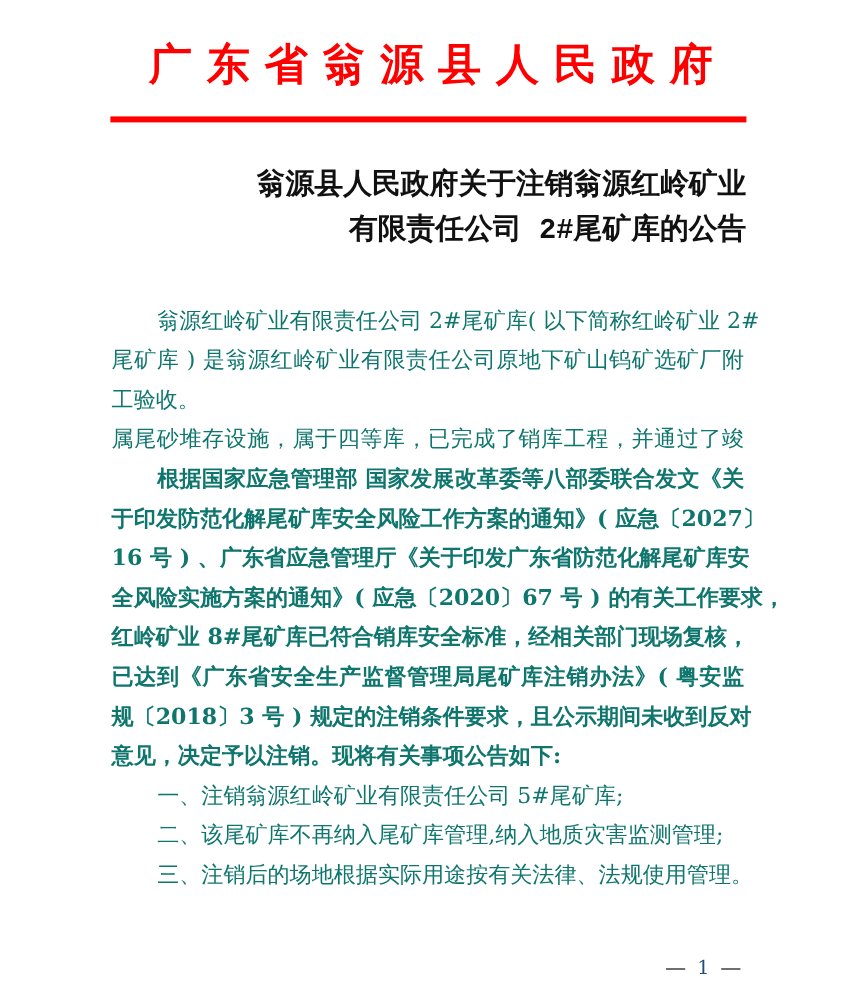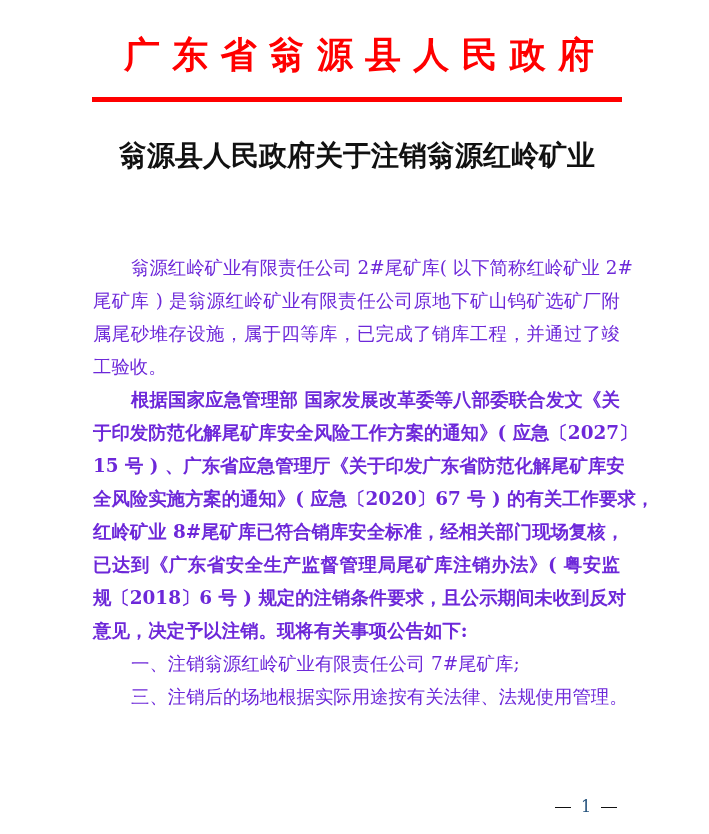--- a/index.html
+++ b/index.html
@@ -46,38 +46,38 @@
       left: 92px;
       top: 97px;
       width: 530px;
       height: 5px;
       background: #ff0000;
     }
     .title {
       position: absolute;
       left: 92px;
       width: 530px;
-      text-align: center;
+      text-align: right;
       font-weight: bold;
-      font-size: 28px;
+      font-size: 24px;
       line-height: 30px;
       color: #111111;
-      font-family: Liberation Sans, sans-serif;
+      font-family: Liberation Mono, monospace;
       letter-spacing: 0px;
       white-space: nowrap;
     }
     .title.l1 { top: 141px; }
     .title.l2 { top: 178px; }
     .body-text {
       position: absolute;
       left: 93px;
       width: 527px;
       font-size: 18.4px;
       line-height: 33px;
-      color: #6d28d9;
+      color: #0f766e;
       font-family: "DejaVu Serif", "Liberation Serif", serif;
     }
     .line {
       display: block;
       height: 33px;
       white-space: nowrap;
       text-align: justify;
       text-align-last: justify;
     }
     .line.last {
@@ -125,41 +125,43 @@
     <span>县</span>
     <span>人</span>
     <span>民</span>
     <span>政</span>
     <span>府</span>
   </div>
 
   <div class="red-rule"></div>
 
   <div class="title l1">翁源县人民政府关于注销翁源红岭矿业</div>
+  <div class="title l2">有限责任公司 2#尾矿库的公告</div>
 
   <div class="body-text" style="top:251px;">
     <span class="line indent">翁源红岭矿业有限责任公司 2#尾矿库( 以下简称红岭矿业 2#</span>
     <span class="line">尾矿库 ) 是翁源红岭矿业有限责任公司原地下矿山钨矿选矿厂附</span>
+    <span class="line last">工验收。</span>
     <span class="line">属尾砂堆存设施，属于四等库，已完成了销库工程，并通过了竣</span>
-    <span class="line last">工验收。</span>
   </div>
 
   <div class="body-text" style="top:383px;font-weight:bold;">
     <span class="line indent">根据国家应急管理部 国家发展改革委等八部委联合发文《关</span>
     <span class="line">于印发防范化解尾矿库安全风险工作方案的通知》( 应急〔2027〕</span>
-    <span class="line">15 号 ) 、广东省应急管理厅《关于印发广东省防范化解尾矿库安</span>
+    <span class="line">16 号 ) 、广东省应急管理厅《关于印发广东省防范化解尾矿库安</span>
     <span class="line">全风险实施方案的通知》( 应急〔2020〕67 号 ) 的有关工作要求，</span>
     <span class="line">红岭矿业 8#尾矿库已符合销库安全标准，经相关部门现场复核，</span>
     <span class="line">已达到《广东省安全生产监督管理局尾矿库注销办法》( 粤安监</span>
-    <span class="line">规〔2018〕6 号 ) 规定的注销条件要求，且公示期间未收到反对</span>
+    <span class="line">规〔2018〕3 号 ) 规定的注销条件要求，且公示期间未收到反对</span>
     <span class="line last">意见，决定予以注销。现将有关事项公告如下:</span>
   </div>
 
   <div class="body-text" style="top:647px;">
-    <span class="list-line">一、注销翁源红岭矿业有限责任公司 7#尾矿库;</span>
+    <span class="list-line">一、注销翁源红岭矿业有限责任公司 5#尾矿库;</span>
+    <span class="list-line">二、该尾矿库不再纳入尾矿库管理,纳入地质灾害监测管理;</span>
     <span class="list-line">三、注销后的场地根据实际用途按有关法律、法规使用管理。</span>
   </div>
 
   <div class="page-number">
     <span class="dash"></span><span>1</span><span class="dash"></span>
   </div>
 
 </div>
 
 </body></html>

